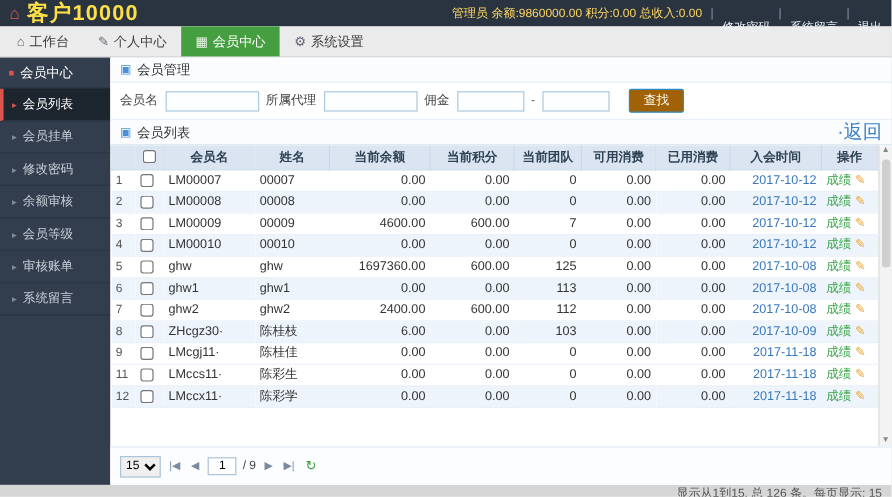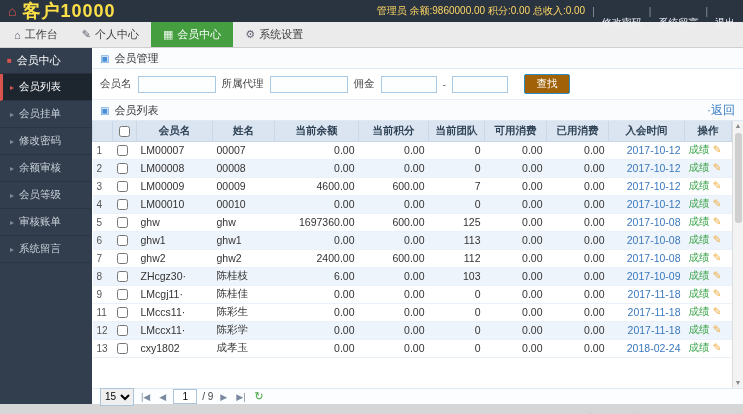--- a/index.html
+++ b/index.html
@@ -28,21 +28,21 @@
   .side-header { height:26px; display:flex; align-items:center; gap:5px; padding:0 7px; color:#fff; font-size:11px; border-bottom:1px solid #27313d; }
   .sbullet { color:#d9534f; font-size:8px; }
   .side-item { height:27px; display:flex; align-items:center; gap:5px; padding:0 7px 0 10px; font-size:10.5px; cursor:pointer; border-bottom:1px solid #2b3644; }
   .sarrow { font-size:8px; color:#7f8b99; }
   .side-item.active { background:#1d252f; color:#fff; border-left:3px solid #d9534f; padding-left:7px; }
   .side-item.active .sarrow { color:#d9534f; }
 
   .main { flex:1; background:#fff; display:flex; flex-direction:column; min-width:0; }
   .sec-header { height:21px; display:flex; align-items:center; gap:5px; padding:0 8px; font-size:11px; color:#333; background:#fafcfe; border-bottom:1px solid #dfe9f2; flex-shrink:0; }
   .picon { color:#4a90d9; font-size:10px; }
-  .back { margin-left:auto; color:#3b7fc4; font-size:12px; cursor:pointer; text-decoration:none; }
+  .back { margin-left:auto; color:#3b7fc4; font-size:16px; cursor:pointer; text-decoration:none; }
 
   .search-row { height:31px; display:flex; align-items:center; padding:0 8px; gap:6px; font-size:10.5px; color:#444; border-bottom:1px solid #e7eef5; background:#fff; flex-shrink:0; }
   .sinput { height:17px; width:78px; border:1px solid #a9c9e2; background:#fdfeff; font-size:10px; padding:0 3px; }
   .sinput.small { width:56px; }
   .dash { color:#666; }
   .btn-search { margin-left:10px; width:46px; height:20px; background:#a16207; color:#fff; border:1px solid #2a8ec6; border-radius:2px; font-size:10.5px; cursor:pointer; }
 
   .table-area { position:relative; flex:1; overflow:hidden; }
   table { border-collapse:collapse; table-layout:fixed; width:639px; font-size:10.5px; }
   thead th { background:#dae5f1; color:#2f4255; font-weight:bold; height:20px; border:1px solid #c8d8e8; border-top:none; padding:0 3px; overflow:hidden; white-space:nowrap; }
@@ -53,21 +53,21 @@
   .date { color:#3a78bd; text-align:right; }
   .op a { color:#3ba44a; cursor:pointer; text-decoration:none; }
   .op .pencil { color:#eda93c; margin-left:3px; cursor:pointer; }
   input[type="checkbox"] { width:11px; height:11px; margin:0; vertical-align:middle; }
 
   .vscroll { position:absolute; top:0; right:0; width:11px; height:100%; background:#f3f3f3; border-left:1px solid #ddd; display:flex; flex-direction:column; align-items:center; font-size:7px; color:#888; }
   .vthumb { width:7px; height:90px; background:#cfcfcf; border-radius:3px; margin-top:2px; }
   .varrow { cursor:pointer; line-height:10px; }
   .varrow.vdown { margin-top:auto; }
 
-  .pager { height:16px; border-top:1px solid #dfe9f2; display:flex; align-items:center; padding:0 8px; gap:5px; font-size:10px; color:#444; background:#fcfdfe; flex-shrink:0; }
+  .pager { height:32px; border-top:1px solid #dfe9f2; display:flex; align-items:center; padding:0 8px; gap:5px; font-size:10px; color:#444; background:#fcfdfe; flex-shrink:0; }
   .psize { height:18px; font-size:10px; border:1px solid #abc4da; }
   .pbtn { color:#7a8aa0; font-size:9px; cursor:pointer; padding:0 2px; }
   .page-input { width:24px; height:15px; border:1px solid #abc4da; text-align:center; font-size:10px; }
   .refresh { color:#3fa33f; font-size:11px; }
   .psummary { margin-left:auto; color:#555;margin-top:45px; }
 </style>
 </head>
 <body>
 
 <div class="topbar">
@@ -332,33 +332,20 @@
             <td>LMccx11·</td>
             <td>陈彩学</td>
             <td class="r">0.00</td>
             <td class="r">0.00</td>
             <td class="r">0</td>
             <td class="r">0.00</td>
             <td class="r">0.00</td>
             <td class="date">2017-11-18</td>
             <td class="op"><a>成绩</a><span class="pencil">✎</span></td>
           </tr>
-          <tr class="odd">
-            <td class="c-num">13</td>
-            <td><input type="checkbox" style=""></td>
-            <td>cxy1802</td>
-            <td>成孝玉</td>
-            <td class="r">0.00</td>
-            <td class="r">0.00</td>
-            <td class="r">0</td>
-            <td class="r">0.00</td>
-            <td class="r">0.00</td>
-            <td class="date">2018-02-24</td>
-            <td class="op"><a>成绩</a><span class="pencil">✎</span></td>
-          </tr>
         </tbody>
       </table>
 
       <div class="vscroll">
         <span class="varrow">▲</span>
         <div class="vthumb"></div>
         <span class="varrow vdown">▼</span>
       </div>
     </div>
 

